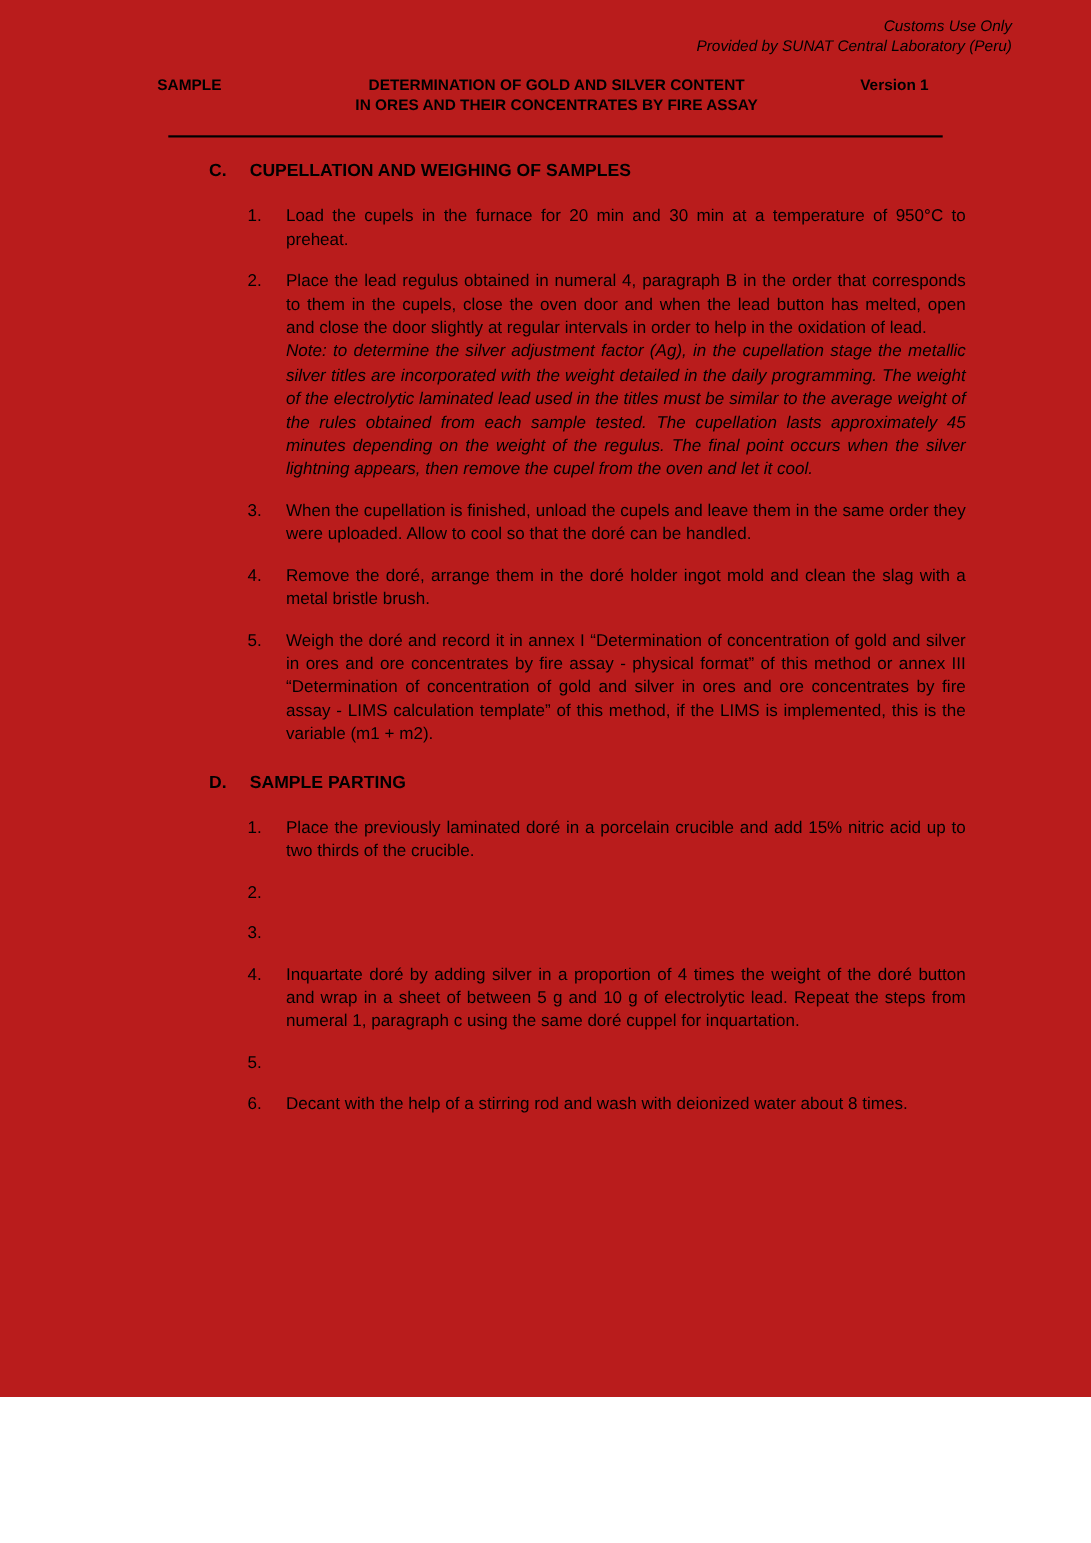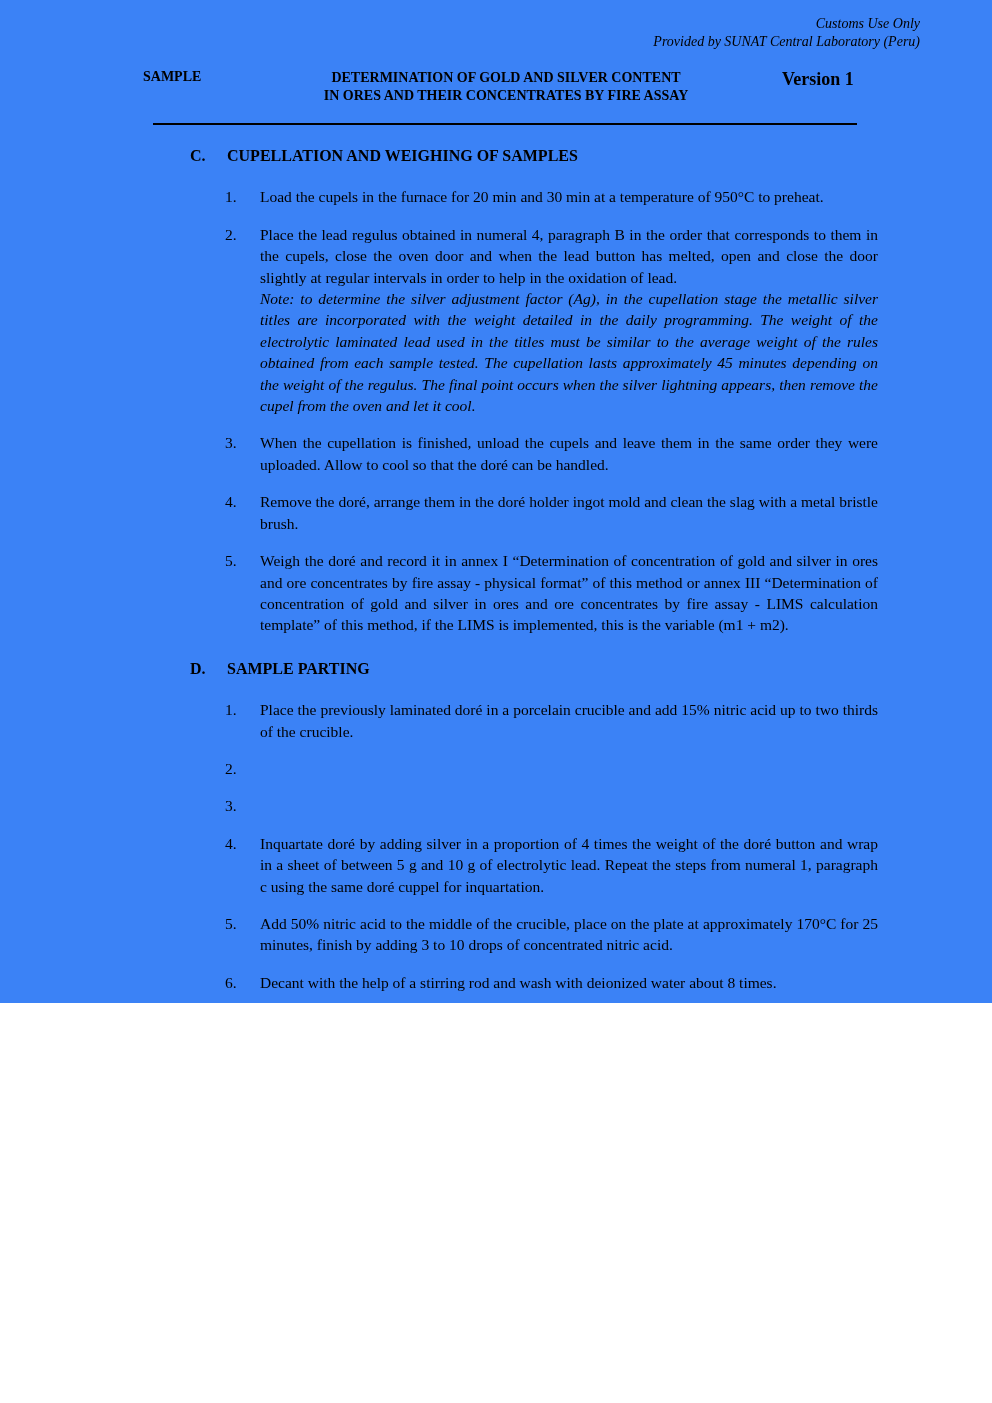--- a/index.html
+++ b/index.html
@@ -3,24 +3,24 @@
 <meta charset="utf-8">
 <style>
   html, body {
     margin: 0;
     padding: 0;
     background: #ffffff;
   }
   .page {
     position: relative;
     width: 992px;
-    height: 1003px;
-    background: #3b82f6;
+    height: 1270px;
+    background: #b91c1c;
     color: #000000;
-    font-family: Liberation Serif, serif;
+    font-family: Liberation Sans, sans-serif;
     overflow: hidden;
   }
   .classification {
     position: absolute;
     top: 15px;
     right: 72px;
     text-align: right;
     font-style: italic;
     font-size: 14px;
     line-height: 17.5px;
@@ -41,21 +41,21 @@
     text-align: center;
     font-weight: bold;
     font-size: 14px;
     line-height: 17.5px;
   }
   .version {
     position: absolute;
     left: 782px;
     top: 69px;
     font-weight: bold;
-    font-size: 18px;
+    font-size: 14px;
   }
   .header-rule {
     position: absolute;
     left: 153px;
     top: 123px;
     width: 704px;
     height: 2px;
     background: #000000;
   }
   .content {
@@ -195,21 +195,20 @@
         <span class="num">3.</span>
       </div>
 
       <div class="item">
         <span class="num">4.</span>
         <div class="body">Inquartate doré by adding silver in a proportion of 4 times the weight of the doré button and wrap in a sheet of between 5 g and 10 g of electrolytic lead. Repeat the steps from numeral 1, paragraph c using the same doré cuppel for inquartation.</div>
       </div>
 
       <div class="item">
         <span class="num">5.</span>
-        <div class="body">Add 50% nitric acid to the middle of the crucible, place on the plate at approximately 170°C for 25 minutes, finish by adding 3 to 10 drops of concentrated nitric acid.</div>
       </div>
 
       <div class="item">
         <span class="num">6.</span>
         <div class="body">Decant with the help of a stirring rod and wash with deionized water about 8 times.</div>
       </div>
     </div>
 
   </div>
 

